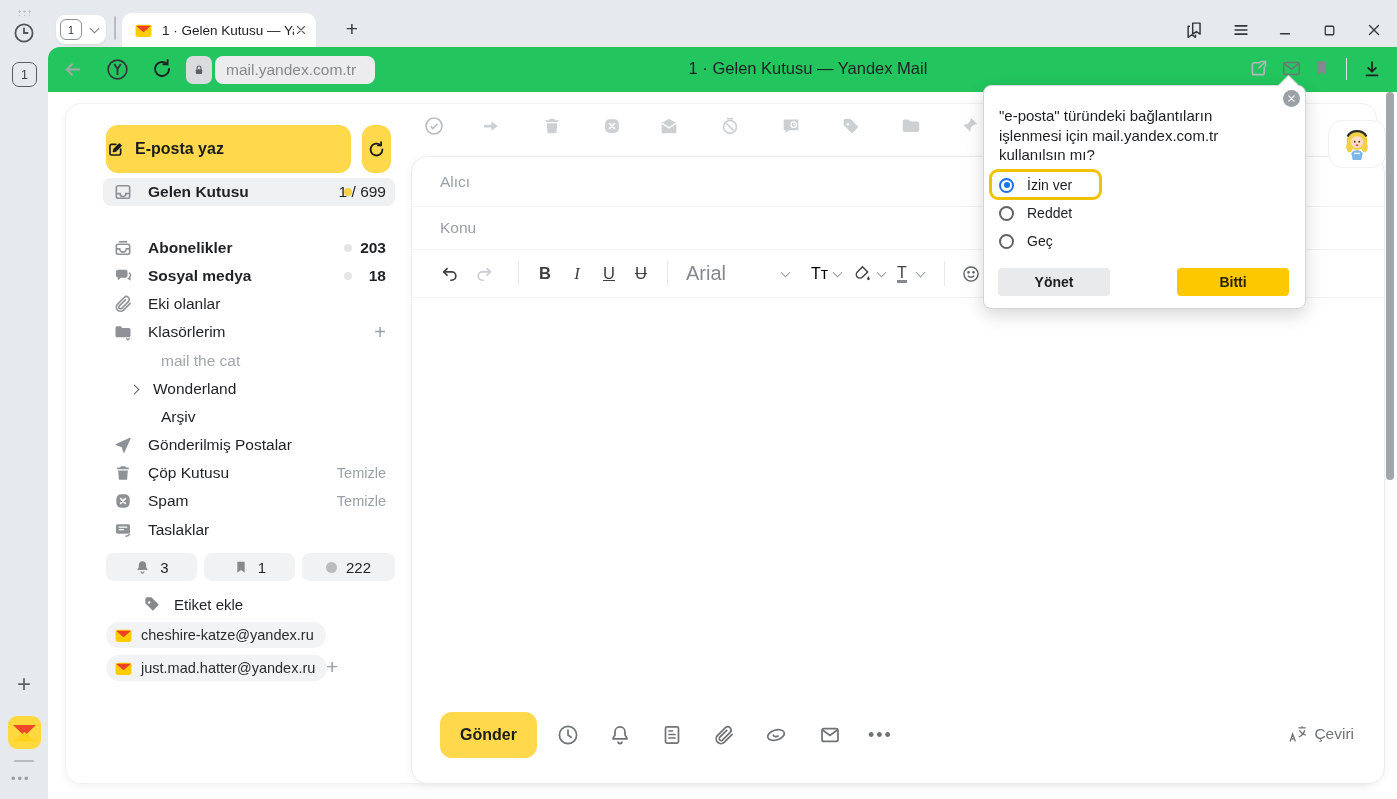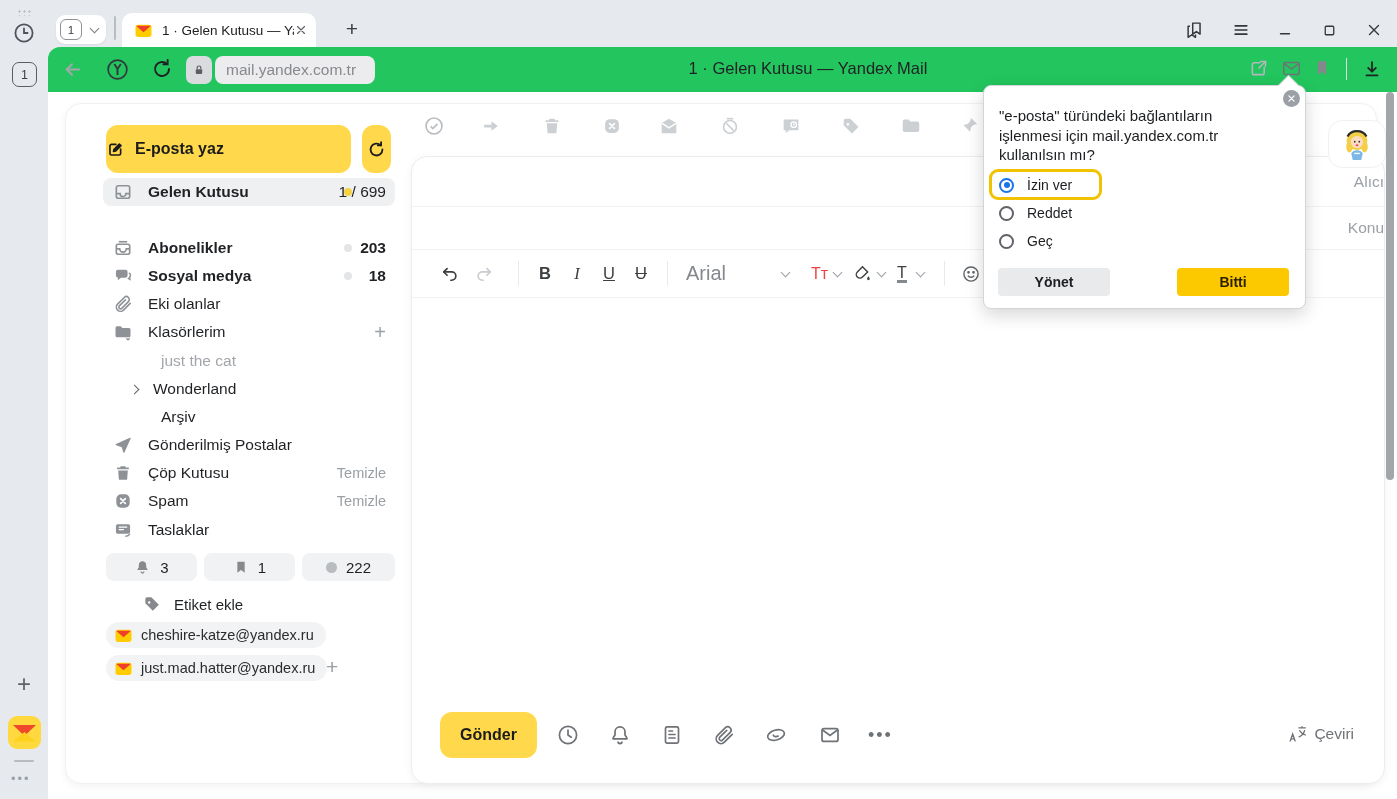--- a/index.html
+++ b/index.html
@@ -54,21 +54,21 @@
   .dotmark { position:absolute; right:43px; width:8px; height:8px; border-radius:50%; }
   .muted { color:#a2a6aa; }
   .chip { position:absolute; top:449px; height:28px; background:#f1f2f4; border-radius:8px; display:flex; align-items:center; justify-content:center; gap:9px; font-size:15px; color:#1f2124; }
   .acct { position:absolute; left:40px; height:26px; background:#f2f3f5; border-radius:13px; display:flex; align-items:center; gap:9px; padding:0 12px 0 9px; font-size:14.5px; color:#2a2c2e; }
 
   
   .ctico { position:absolute; top:11px; width:22px; height:22px; color:#ccd0d3; }
 
   
   .ccard { position:absolute; left:345px; top:52px; width:974px; height:628px; background:#fff; border:1px solid #ededef; border-radius:16px; box-shadow:0 2px 10px rgba(0,0,0,.05); z-index:2; }
-  .crow { position:absolute; left:0; right:0; border-bottom:1px solid #f1f2f4; display:flex; align-items:center; padding-left:28px; font-size:15.5px; color:#9aa0a6;justify-content:flex-end; }
+  .crow { position:absolute; left:0; right:0; border-bottom:1px solid #f1f2f4; display:flex; align-items:center; padding-left:28px; font-size:15.5px; color:#9aa0a6; }
   .fmtbar { position:absolute; left:0; right:0; top:93px; height:48px; border-bottom:1px solid #f1f2f4; display:flex; align-items:center; padding-left:28px; gap:0; color:#44474a; }
   .fmt { font-size:16.5px; color:#3c4043; width:32px; text-align:center; }
   .fsep { width:1px; height:25px; background:#e7e9eb; margin:0 10px; }
   .sendbtn { position:absolute; left:28px; top:555px; width:97px; height:46px; background:#ffd94b; border-radius:12px;
     display:flex; align-items:center; justify-content:center; font-size:16px; font-weight:bold; color:#1b1b1b; }
   .fico { position:absolute; top:566px; width:24px; height:24px; color:#6f7276; }
   .translate { position:absolute; right:30px; top:568px; display:flex; align-items:center; gap:6px; font-size:15.5px; color:#6f7276; }
 
   
   .avcard { position:absolute; left:1262px; top:16px; width:58px; height:48px; background:#fff; border:1px solid #f0f1f3; border-radius:14px; display:flex; align-items:center; justify-content:center; z-index:2; }
@@ -160,21 +160,21 @@
       <span class="sic">
           <svg viewBox="0 0 24 24" fill="currentColor">
             <path d="M3 7A1.8 1.8 0 0 1 4.8 5.2h4.4l2 2h8A1.8 1.8 0 0 1 21 9v7.5a1.8 1.8 0 0 1-1.8 1.8H4.8A1.8 1.8 0 0 1 3 16.5z"></path>
             <path d="M16 19.5l2 2 2-2" fill="none" stroke="currentColor" stroke-width="1.6"></path>
           </svg>
         </span>
       <span>Klasörlerim</span>
       <span class="cnt" style="color:#9aa0a6;font-size:20px;font-weight:300">+</span>
     </div>
     <div class="srow muted" style="top:243px;padding-left:58px">
-      <span>just the cat</span>
+      <span>mail the cat</span>
     </div>
     <div class="srow" style="top:271px;padding-left:28px">
       <span class="chevr" style="color:#5f6368;margin-right:15px"></span>
       <span>Wonderland</span>
     </div>
     <div class="srow" style="top:299px;padding-left:58px">
       <span>Arşiv</span>
     </div>
     <div class="srow" style="top:327px">
       <span class="sic">
@@ -346,21 +346,21 @@
             </svg>
           </span>
         <span class="fsep"></span>
         <span class="fmt" style="font-weight:bold">B</span>
         <span class="fmt" style="font-style:italic;font-family:'Liberation Serif',serif">I</span>
         <span class="fmt" style="text-decoration:underline">U</span>
         <span class="fmt" style="text-decoration:line-through">U</span>
         <span class="fsep"></span>
         <span style="font-size:20px;color:#85898d;width:96px;margin-left:8px">Arial</span>
         <span class="chevd" style="color:#9aa0a6;margin:0 14px 3px 0"></span>
-        <span style="font-size:16px;color:#ef4444;margin-left:8px">Tт</span>
+        <span style="font-size:16px;color:#000000;margin-left:8px">Tт</span>
         <span class="chevd" style="color:#9aa0a6;margin:0 12px 3px 6px"></span>
         <span style="color:#3c4043">
             <svg width="19" height="19" viewBox="0 0 24 24" fill="currentColor">
               <path d="M12 3.5 5.5 10a4.6 4.6 0 0 0 0 6.5 4.6 4.6 0 0 0 6.5 0L18.5 10z" fill="none" stroke="currentColor" stroke-width="1.8"></path>
               <path d="M19.5 15.5s1.7 2 1.7 3.2a1.7 1.7 0 0 1-3.4 0c0-1.2 1.7-3.2 1.7-3.2z"></path>
             </svg>
           </span>
         <span class="chevd" style="color:#9aa0a6;margin:0 12px 3px 6px"></span>
         <span style="font-size:16px;color:#3c4043;border-bottom:3px solid #85898d;line-height:15px">T</span>
         <span class="chevd" style="color:#9aa0a6;margin:0 10px 3px 10px"></span>

